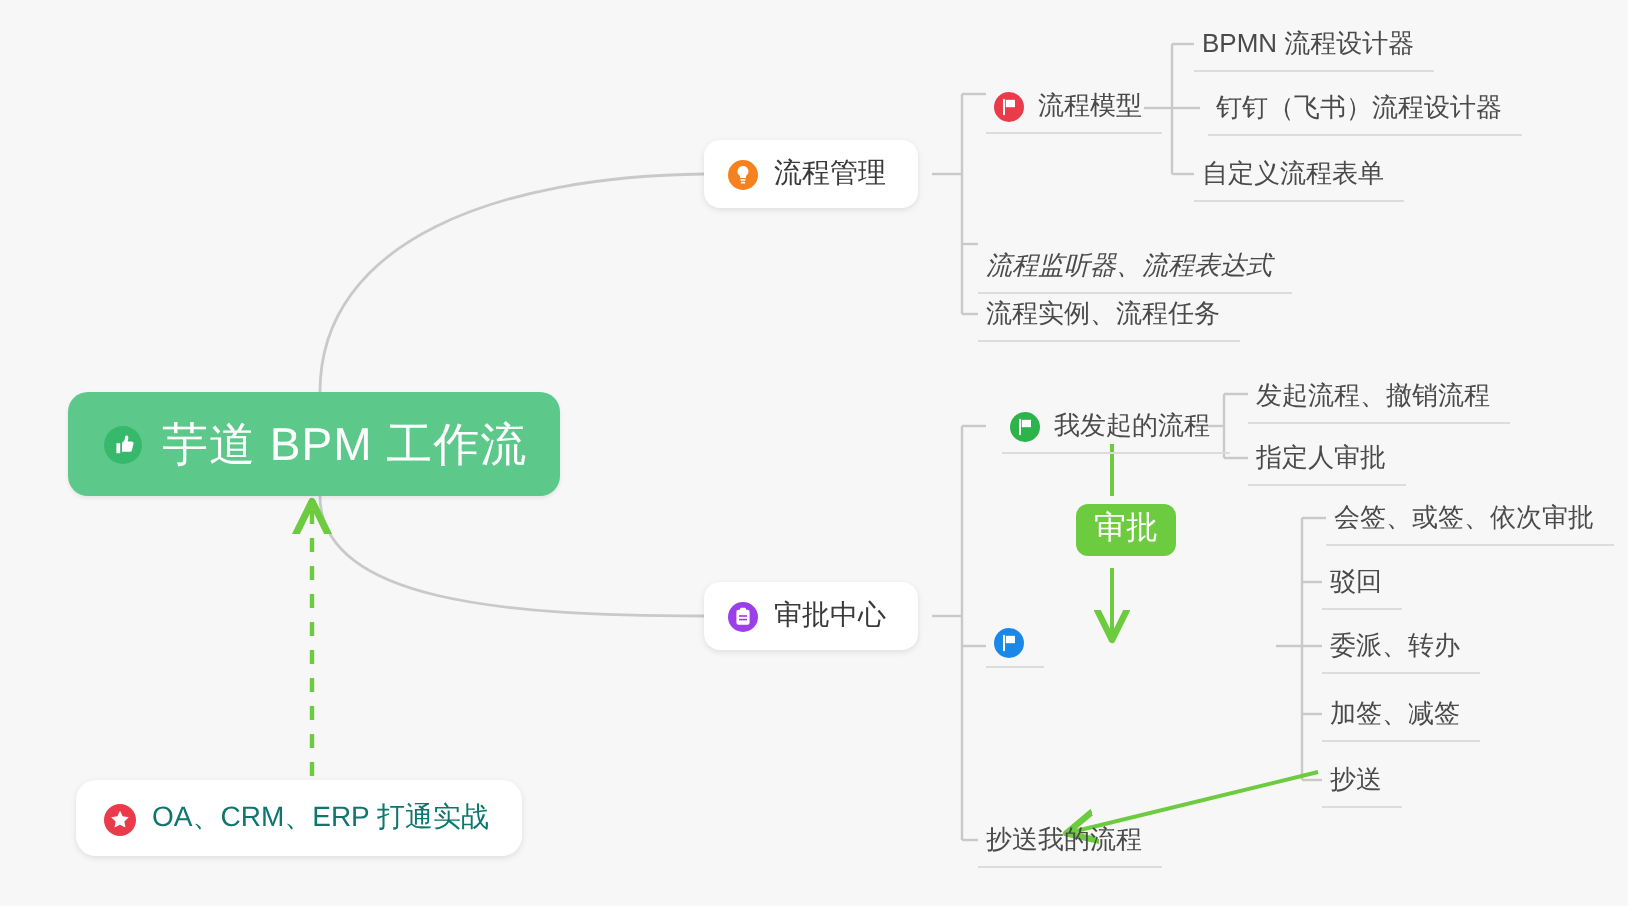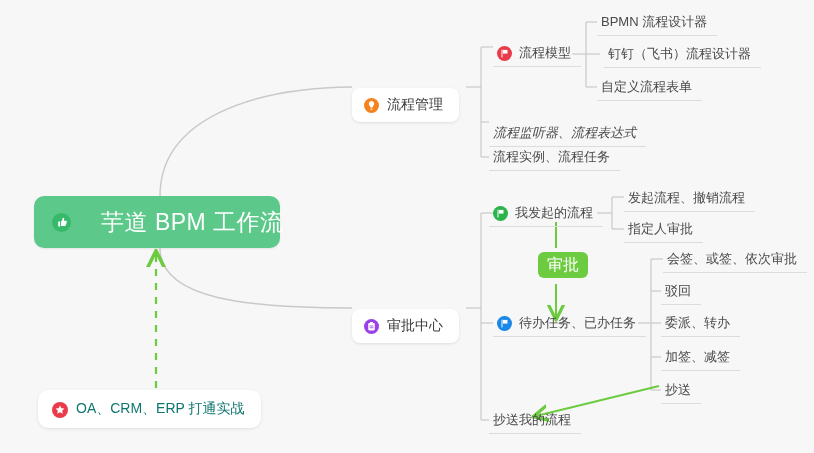--- a/index.html
+++ b/index.html
@@ -27,21 +27,20 @@
     position: absolute;
     left: 34px; top: 196px;
     width: 246px; height: 52px;
     background: #5cc98a;
     border-radius: 10px;
     display: flex;
     align-items: center;
     box-sizing: border-box;
     padding-left: 18px;
     box-shadow: 0 1px 2px rgba(0,0,0,0.08);
-    gap: 20px;
   }
   .root-label {
     color: #ffffff;
     font-size: 23px;
     letter-spacing: 0.5px;
     margin-left: 10px;
     white-space: nowrap;
   }
 
   
@@ -49,21 +48,20 @@
     position: absolute;
     background: #ffffff;
     border-radius: 8px;
     height: 34px;
     display: flex;
     align-items: center;
     padding: 0 16px 0 12px;
     box-sizing: border-box;
     box-shadow: 0 1px 3px rgba(0,0,0,0.10);
     white-space: nowrap;
-    margin-top: 18px;
   }
   .branch-card .branch-label {
     font-size: 14px;
     color: #3a3a3a;
     margin-left: 8px;
   }
   #branch-process { left: 352px; top: 70px; }
   #branch-approve { left: 352px; top: 291px; }
 
   
@@ -235,40 +233,39 @@
         <circle cx="7.5" cy="7.5" r="7.5" fill="#9b40e8"></circle>
         <rect x="4.2" y="3.9" width="6.6" height="7.5" rx="1.1" fill="#ffffff"></rect>
         <rect x="6.0" y="2.9" width="3.0" height="1.8" rx="0.7" fill="#ffffff"></rect>
         <rect x="5.5" y="6.6" width="4.0" height="0.8" fill="#9b40e8"></rect>
         <rect x="5.5" y="8.4" width="4.0" height="0.8" fill="#9b40e8"></rect>
       </svg>
     </span>
     <span class="branch-label">审批中心</span>
   </div>
 
-  <div class="leaf has-icon" style="left:489px; top:202px;text-align:center;">
+  <div class="leaf has-icon" style="left:501px; top:202px;text-align:center;">
     <span class="dot-icon">
       <svg width="15" height="15" viewBox="0 0 15 15">
         <circle cx="7.5" cy="7.5" r="7.5" fill="#2bb44a"></circle>
         <rect x="4.5" y="3.4" width="1.0" height="8.2" rx="0.5" fill="#ffffff"></rect>
         <path d="M5.9,3.9 h4.6 v3.7 h-4.6 z" fill="#ffffff"></path>
       </svg>
     </span>
     <span class="leaf-label">我发起的流程</span>
   </div>
 
   <div class="leaf has-icon" style="left:493px; top:312px;">
     <span class="dot-icon">
       <svg width="15" height="15" viewBox="0 0 15 15">
         <circle cx="7.5" cy="7.5" r="7.5" fill="#1a88e8"></circle>
         <rect x="4.5" y="3.4" width="1.0" height="8.2" rx="0.5" fill="#ffffff"></rect>
         <path d="M5.9,3.9 h4.6 v3.7 h-4.6 z" fill="#ffffff"></path>
       </svg>
     </span>
-    <span class="leaf-label">待办任务、已办任务</span>
   </div>
 
   <div class="leaf" style="left:624px; top:187px;">
     <span class="leaf-label">发起流程、撤销流程</span>
   </div>
 
   <div class="leaf" style="left:489px; top:409px;">
     <span class="leaf-label">抄送我的流程</span>
   </div>
   <div class="leaf" style="left:663px; top:248px;">

